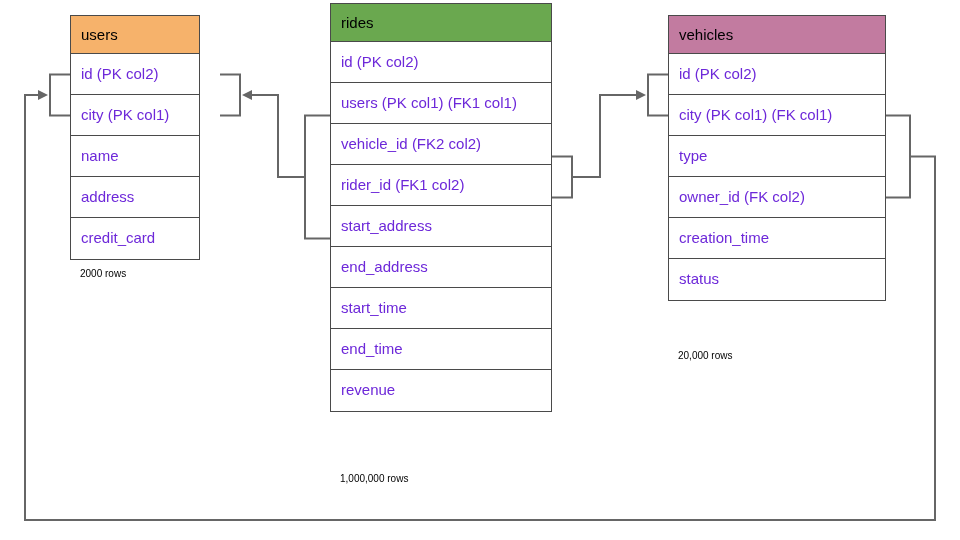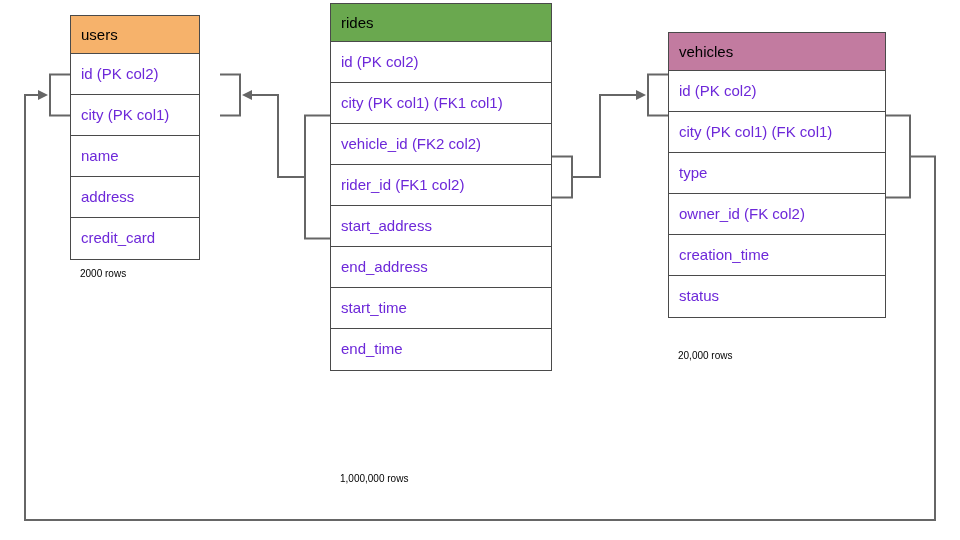--- a/index.html
+++ b/index.html
@@ -33,21 +33,21 @@
     white-space:nowrap; overflow:hidden;
   }
   .db-table .row:last-child { border-bottom:none; }
 
   .hdr-users    { background: var(--users-header, #F6B26B); }
   .hdr-rides    { background: var(--rides-header, #6AA84F); }
   .hdr-vehicles { background: var(--vehicles-header, #C27BA0); }
 
   #table-users    { left:70px;  top:15px; width:130px; }
   #table-rides    { left:330px; top:3px; width:222px; }
-  #table-vehicles { left:668px; top:15px; width:218px;margin-top:17px; }
+  #table-vehicles { left:668px; top:15px; width:218px; }
 
   .rowcount { position:absolute; font-size:10px; color:#000; }
   #rowcount-users    { left:80px;  top:268px; }
   #rowcount-rides    { left:340px; top:473px; }
   #rowcount-vehicles { left:678px; top:350px; }
 
   .conn { stroke: var(--connector, #666666); stroke-width:2; fill:none; }
   .arrow { fill: var(--connector, #666666); stroke:none; }
 </style>
 </head>
@@ -79,27 +79,28 @@
     <div class="row">city (PK col1)</div>
     <div class="row">name</div>
     <div class="row">address</div>
     <div class="row">credit_card</div>
   </div>
   <div class="rowcount" id="rowcount-users">2000 rows</div>
 
   <div class="db-table" id="table-rides">
     <div class="hdr hdr-rides">rides</div>
     <div class="row">id (PK col2)</div>
-    <div class="row">city (PK col1) (FK1 col1)</div>
+    <div class="row">users (PK col1) (FK1 col1)</div>
     <div class="row">vehicle_id (FK2 col2)</div>
     <div class="row">rider_id (FK1 col2)</div>
     <div class="row">start_address</div>
     <div class="row">end_address</div>
     <div class="row">start_time</div>
     <div class="row">end_time</div>
+    <div class="row">revenue</div>
   </div>
   <div class="rowcount" id="rowcount-rides">1,000,000 rows</div>
 
   <div class="db-table" id="table-vehicles">
     <div class="hdr hdr-vehicles">vehicles</div>
     <div class="row">id (PK col2)</div>
     <div class="row">city (PK col1) (FK col1)</div>
     <div class="row">type</div>
     <div class="row">owner_id (FK col2)</div>
     <div class="row">creation_time</div>

